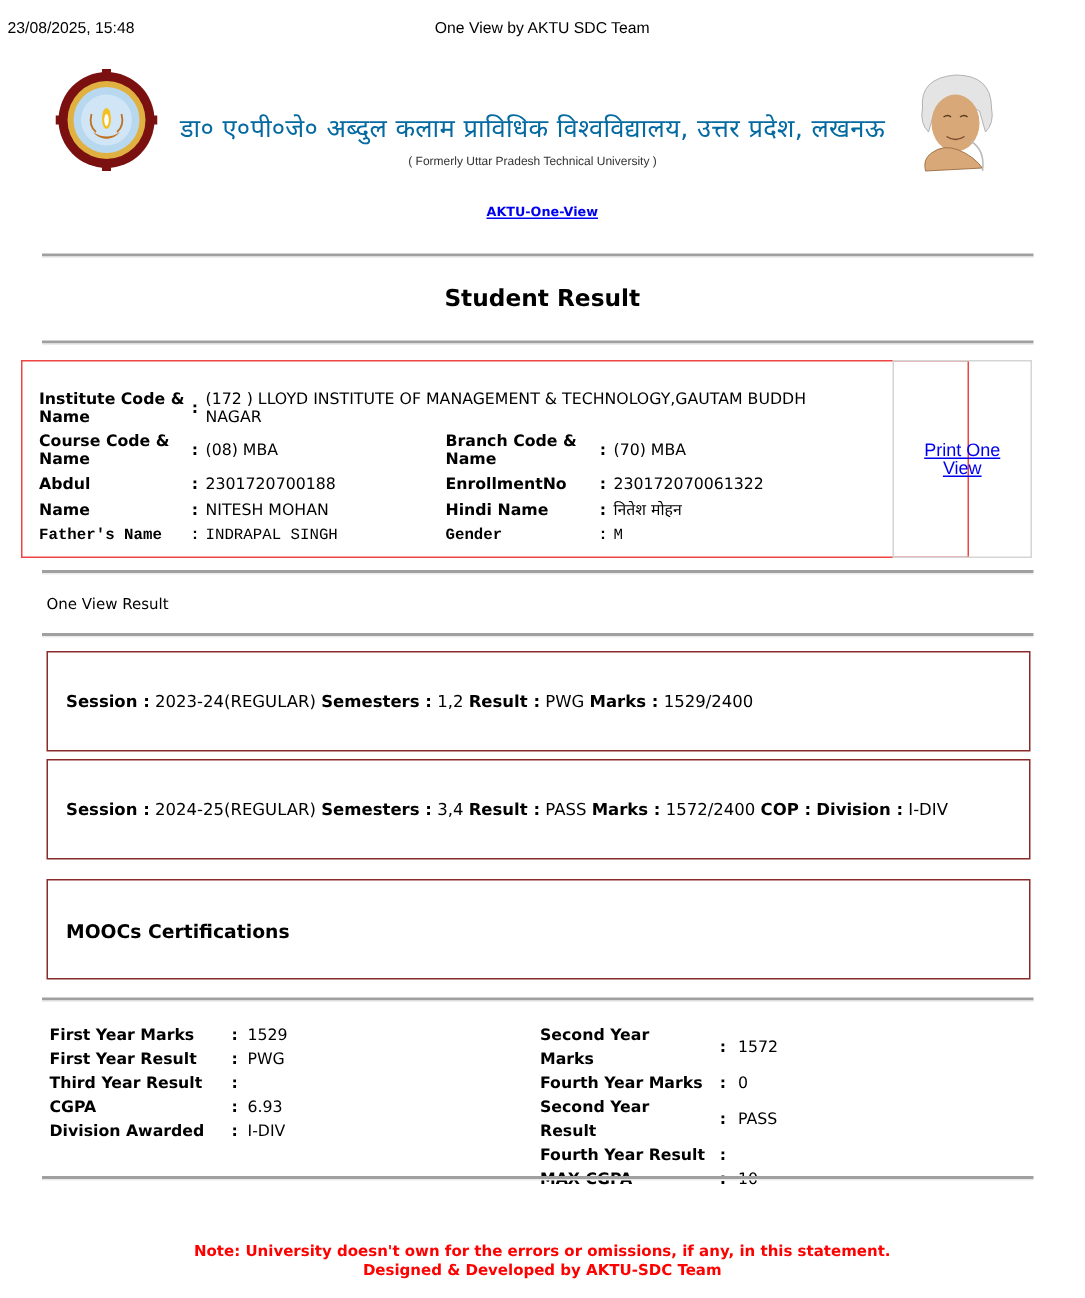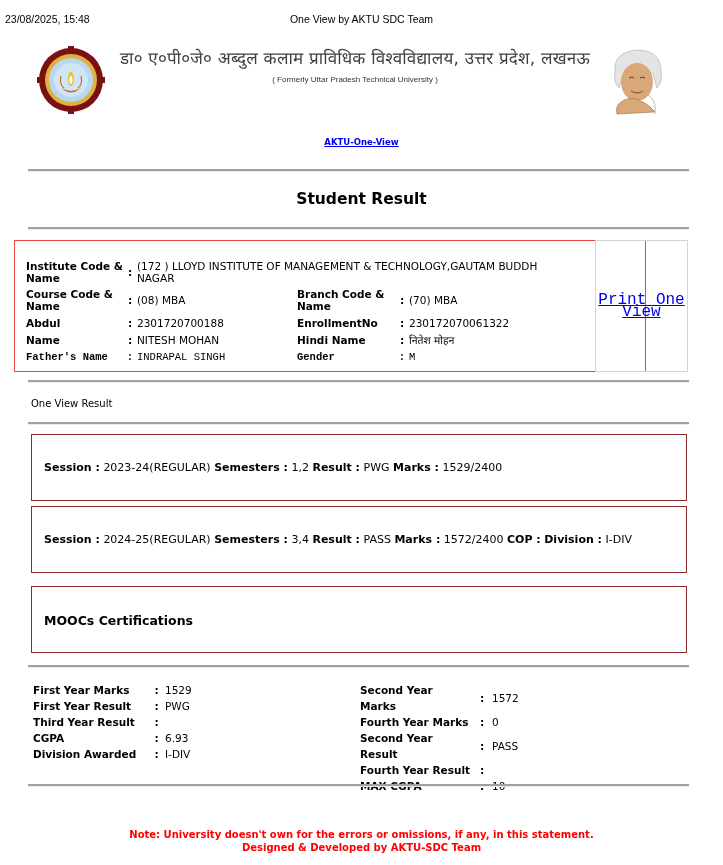--- a/index.html
+++ b/index.html
@@ -7,34 +7,34 @@
     body { font-family: "DejaVu Sans", "Liberation Sans", sans-serif; color: #000; position: relative; }
 
     .print-header { position: absolute; top: 13px; left: 0; width: 723px; height: 14px; font-family: "Liberation Sans", sans-serif; font-size: 10.5px; }
     .print-date { position: absolute; left: 5px; top: 0; }
     .print-title { position: absolute; left: 0; width: 723px; text-align: center; top: 0; }
 
     .banner { position: absolute; top: 42px; left: 0; width: 723px; height: 78px; }
     .logo { position: absolute; left: 37px; top: 4px; width: 68px; height: 68px; }
     .kalam { position: absolute; left: 603px; top: 2px; width: 68px; height: 74px; }
     .banner-text { position: absolute; left: 110px; width: 490px; top: 0; text-align: center; color: #7a1a1a; }
-    .hindi-name { font-family: "DejaVu Sans", sans-serif; font-size: 17px; line-height: 24px; margin-top: 4px; color: #404040; letter-spacing: 0.2px; }
+    .hindi-name { font-family: "DejaVu Sans", sans-serif; font-size: 17px; line-height: 24px; margin-top: 32px; color: #0369a1; letter-spacing: 0.2px; }
     .eng-name { font-family: "Liberation Sans", sans-serif; font-size: 13.5px; line-height: 18px; color: #7a1a1a; margin-top: 0px; }
     .formerly { font-family: "Liberation Sans", sans-serif; font-size: 8px; color: #333; margin-top: 5px; }
 
     .onev-link { position: absolute; top: 137px; left: 0; width: 723px; text-align: center; font-size: 8.5px; font-weight: bold; }
     .onev-link a { color: #0000ee; text-decoration: underline; }
 
     .hr { position: absolute; left: 28px; width: 661px; height: 3px; border-top: 2px solid #a0a0a0; border-bottom: 1px solid #ececec; }
 
     .page-title { position: absolute; top: 190px; left: 0; width: 723px; text-align: center; font-size: 15.5px; font-weight: bold; }
 
     .info-box { position: absolute; top: 240px; left: 14px; width: 632px; height: 132px; border: 1px solid #ef4444; }
     .print-box { position: absolute; top: 240px; left: 595px; width: 93px; height: 132px; border: 1px solid #d4d4d4; display: flex; align-items: center; justify-content: center; text-align: center; }
-    .print-box a { color: #0000ee; text-decoration: underline; font-size: 16px; line-height: 12px; font-family: Liberation Mono, monospace; }
+    .print-box a { color: #0000ee; text-decoration: underline; font-size: 12px; line-height: 12px; font-family: Liberation Sans, sans-serif; }
 
     .info-table { position: absolute; left: 11px; top: 17px; border-collapse: collapse; font-size: 10.5px; }
     .info-table td { padding: 0; vertical-align: middle; line-height: 12px; }
     .lbl { font-weight: bold; }
     .colon { font-weight: bold; text-align: center; }
 
     .section-heading { position: absolute; top: 398px; left: 31px; font-size: 10px; font-weight: normal; }
 
     .session-box { position: absolute; left: 31px; width: 656px; border: 1px solid #8b2a2a; font-size: 11px; }
     .session-box .line { position: absolute; left: 12px; }

